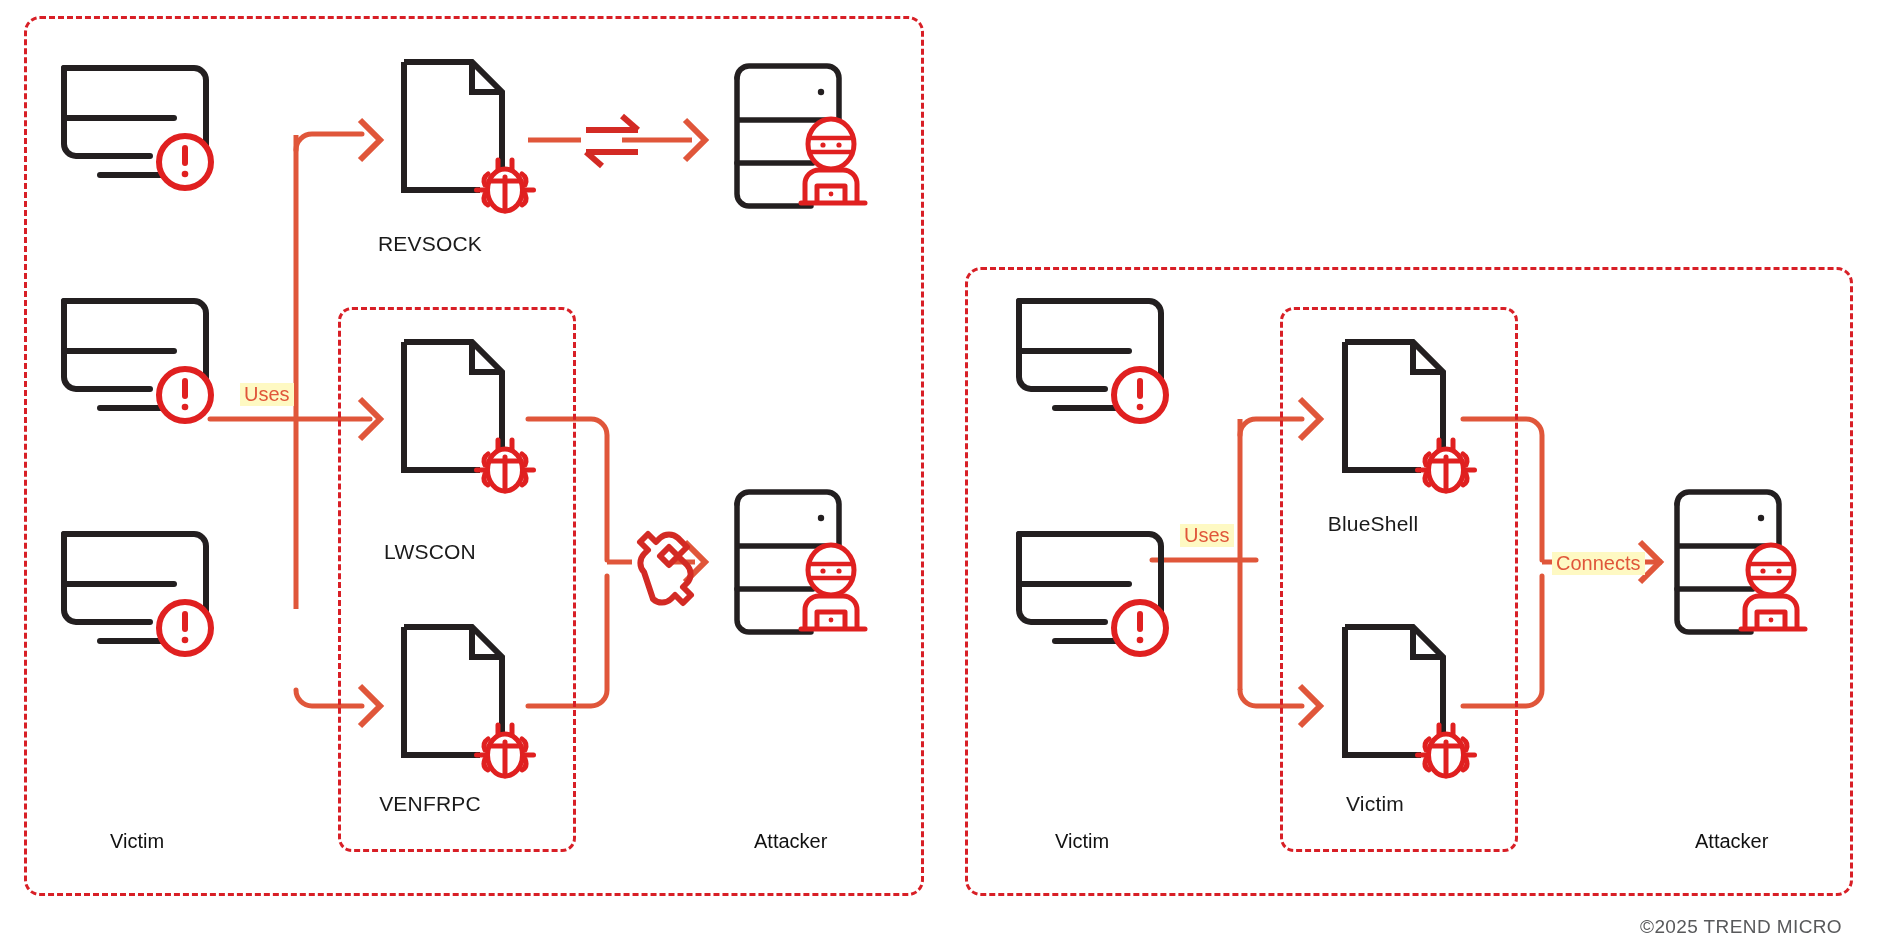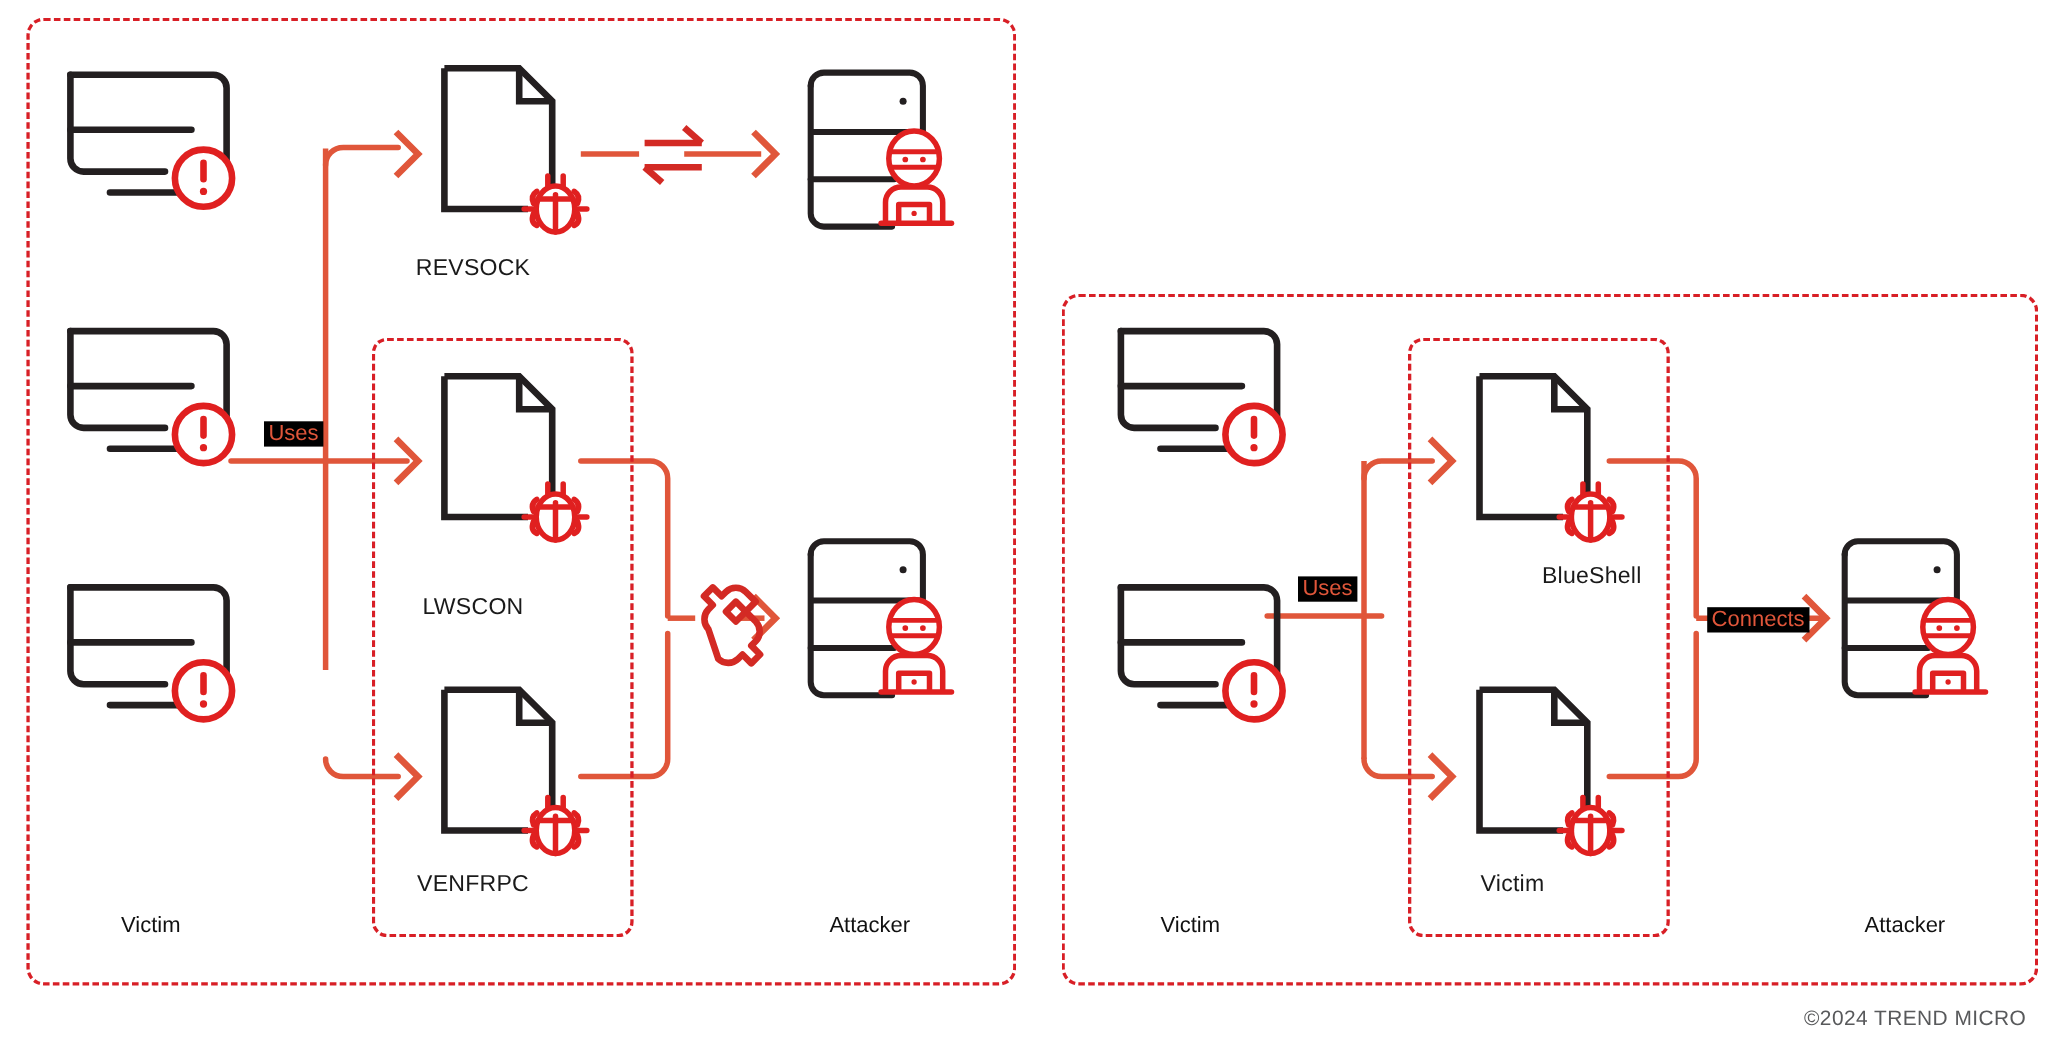--- a/index.html
+++ b/index.html
@@ -45,21 +45,21 @@
     font-size: 20px;
     font-weight: normal;
     color: #111111;
     white-space: nowrap;
   }
   .edge-label {
     position: absolute;
     font-size: 20px;
     color: #e0563a;
     white-space: nowrap;
-    background: #000000;
+    background: #fef9c3;
     padding: 0 4px;
   }
   .copyright {
     position: absolute;
     font-size: 19px;
     color: #58595b;
     letter-spacing: 0.4px;
     white-space: nowrap;
   }
   svg { display: block; overflow: visible; }
@@ -263,24 +263,24 @@
 
   <div class="node-label" style="left:350px; top:232px; width:160px;">REVSOCK</div>
   <div class="node-label" style="left:350px; top:540px; width:160px;">LWSCON</div>
   <div class="node-label" style="left:350px; top:792px; width:160px;">VENFRPC</div>
 
   <div class="edge-label" style="left:240px; top:383px;">Uses</div>
 
   <div class="role-label" style="left:110px; top:830px;">Victim</div>
   <div class="role-label" style="left:754px; top:830px;">Attacker</div>
 
-  <div class="node-label" style="left:1362px; top:512px; width:170px;">BlueShell</div>
+  <div class="node-label" style="left:1288px; top:512px; width:170px;">BlueShell</div>
   <div class="node-label" style="left:1290px; top:792px; width:170px;">Victim</div>
 
   <div class="edge-label" style="left:1180px; top:524px;">Uses</div>
   <div class="edge-label" style="left:1552px; top:552px;">Connects</div>
 
   <div class="role-label" style="left:1055px; top:830px;">Victim</div>
   <div class="role-label" style="left:1695px; top:830px;">Attacker</div>
 
-  <div class="copyright" style="left:1640px; top:916px;">©2024 TREND MICRO</div>
+  <div class="copyright" style="left:1640px; top:916px;">©2025 TREND MICRO</div>
 
 </div>
 
 </body></html>

